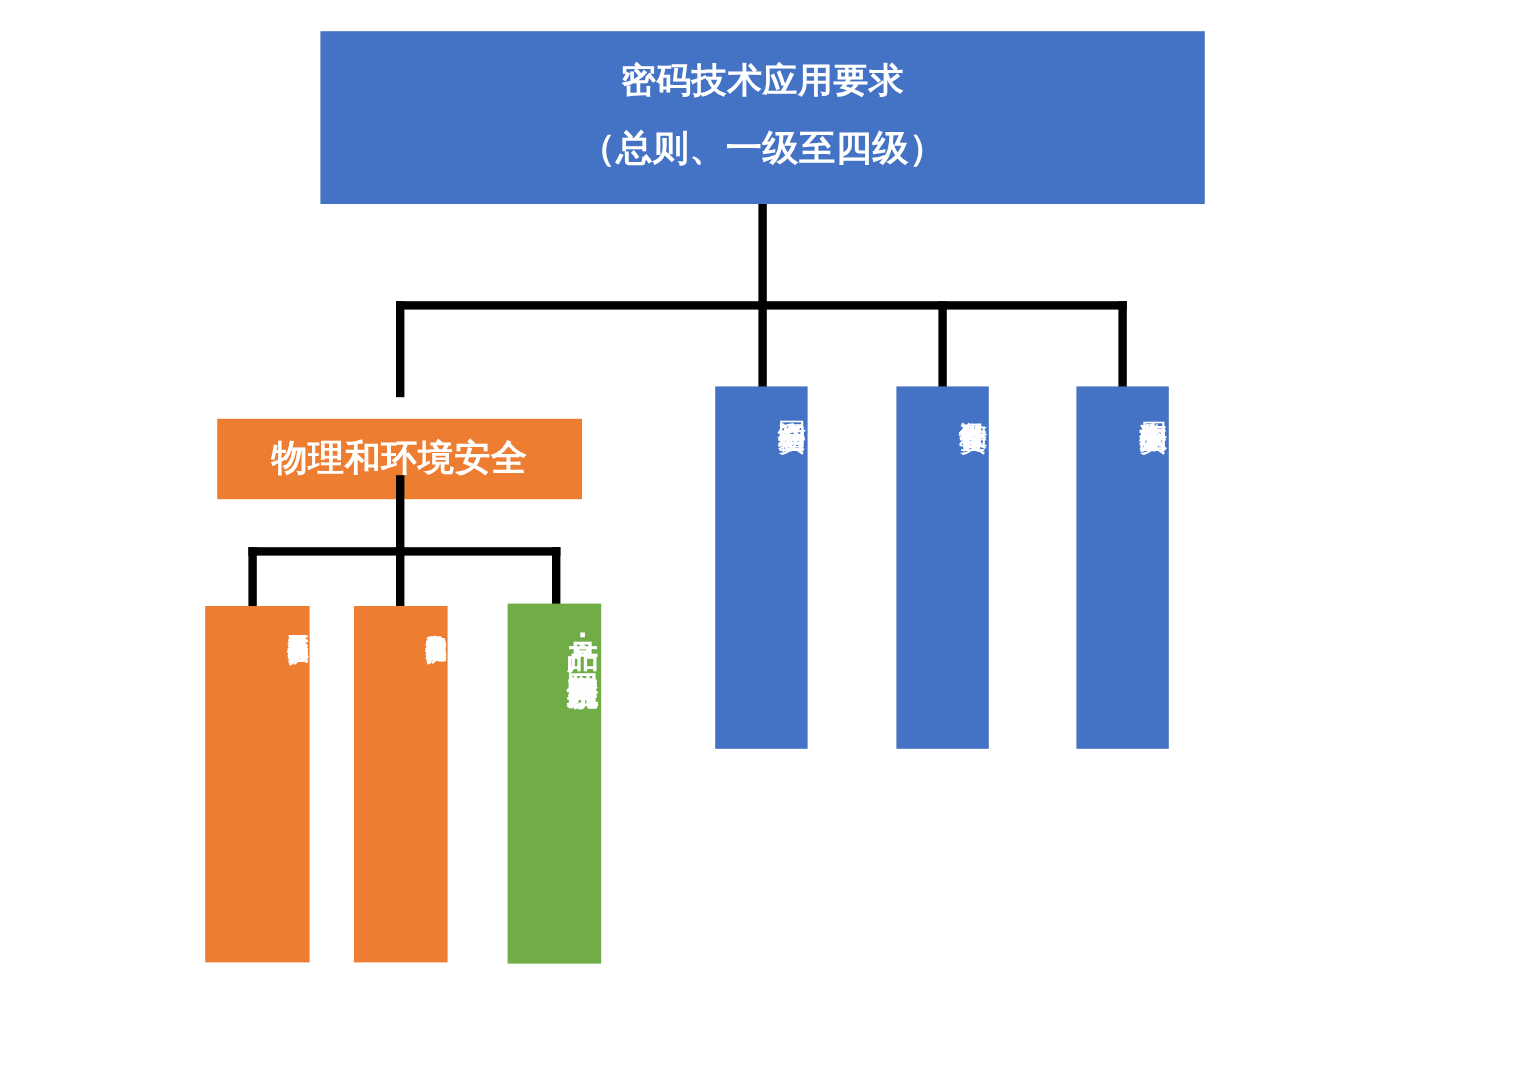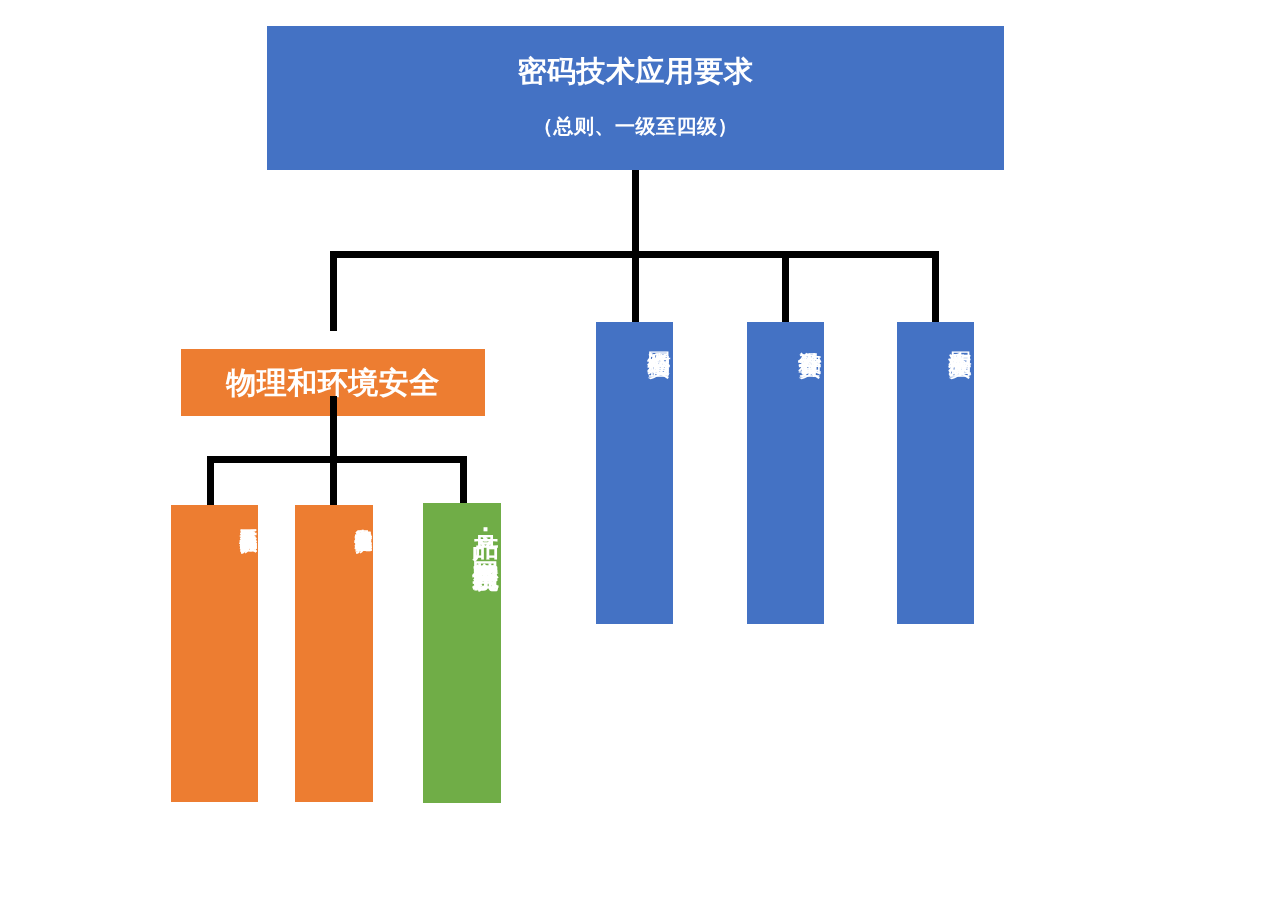--- a/index.html
+++ b/index.html
@@ -31,21 +31,21 @@
     letter-spacing: 0.5px;
   }
   .node-root {
     background: #4472C4;
     flex-direction: column;
     justify-content: space-around;
     padding: 14px 0 18px 0;
     font-size: 29px;
   }
   .node-root .line2 {
-    font-size: 20px;
+    font-size: 30px;
   }
   .node-branch-orange {
     background: #ED7D31;
     font-size: 30px;
     margin-top: 20px;
   }
   .node-vert {
     writing-mode: vertical-rl;
     text-orientation: upright;
     align-items: flex-start;

